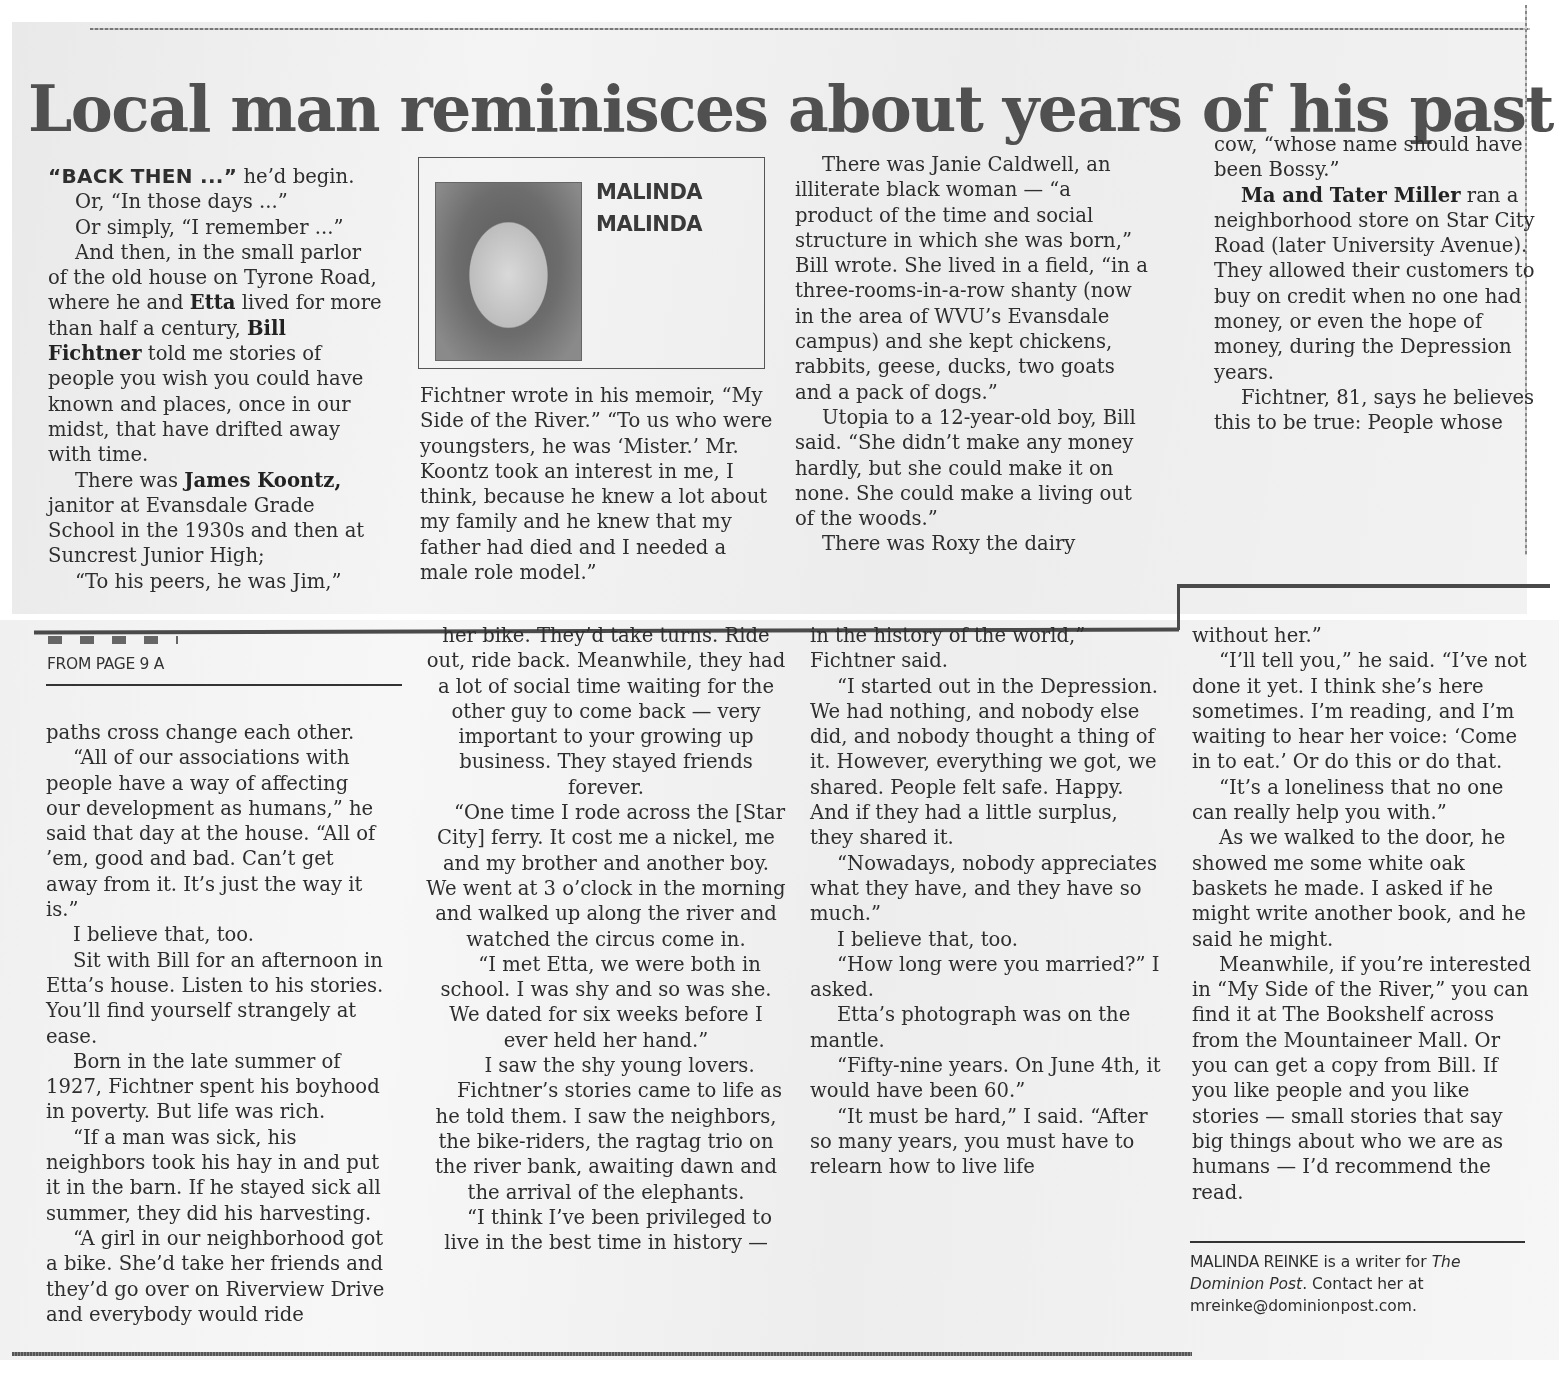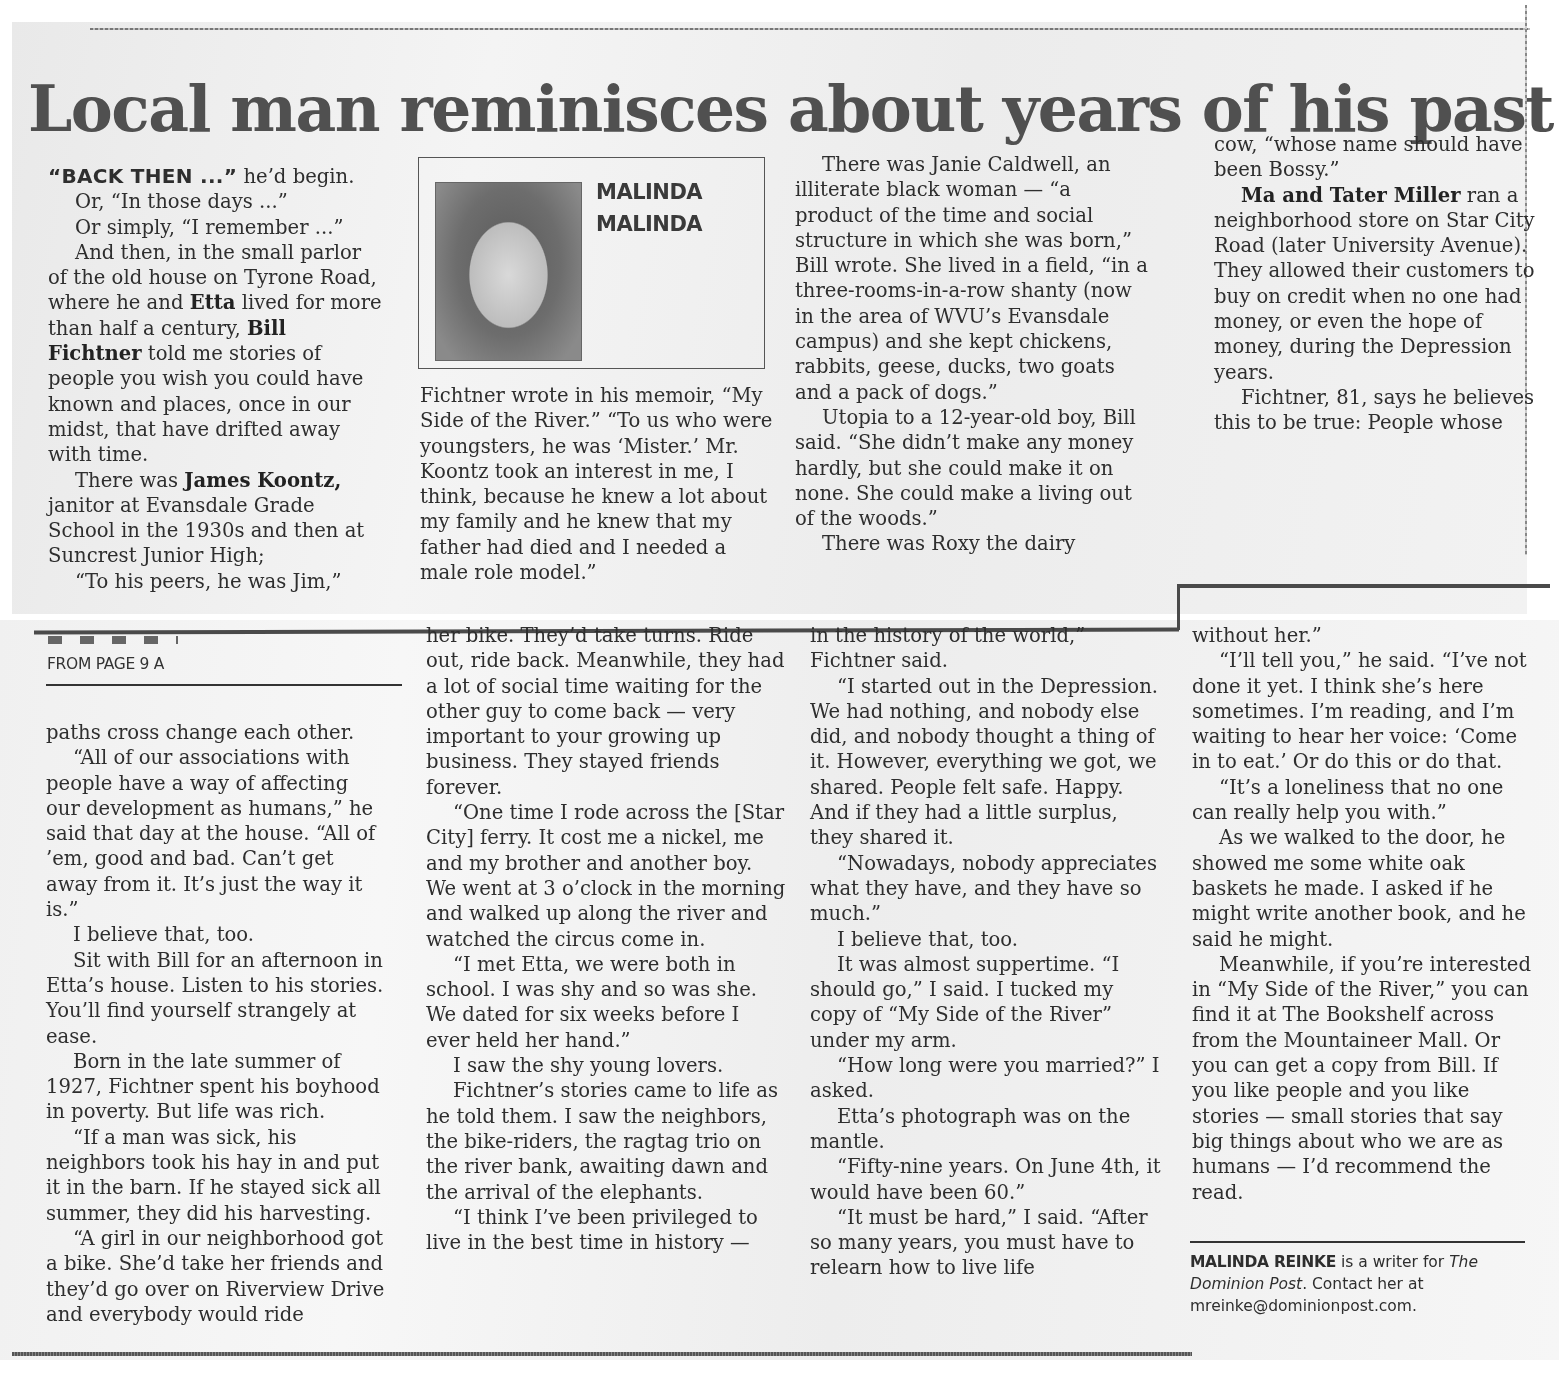--- a/index.html
+++ b/index.html
@@ -37,21 +37,21 @@
   }
   .col p { margin: 0; text-indent: 27px; }
   .col p.noind { text-indent: 0; }
   .col b { font-weight: bold; color: #222; }
   .lead-caps { font-family: "DejaVu Sans", "Liberation Sans", sans-serif; font-weight: bold; font-size: 20px; letter-spacing: 0.3px; }
   .c1 { left: 48px; top: 164px; width: 335px; }
   .c2 { left: 420px; top: 383px; width: 355px; }
   .c3 { left: 795px; top: 152px; width: 355px; }
   .c4 { left: 1170px; top: 132px; width: 340px; margin-left: 44px; }
   .b1 { left: 46px; top: 720px; width: 340px; }
-  .b2 { left: 426px; top: 623px; width: 360px; }
+  .b2 { left: 426px; top: 623px; width: 360px; text-align: center; }
   .b3 { left: 810px; top: 623px; width: 355px; }
   .b4 { left: 1192px; top: 623px; width: 340px; }
   .mug-box {
     position: absolute; left: 418px; top: 157px; width: 345px; height: 210px;
     border: 1.5px solid #555;
   }
   .mug-photo {
     position: absolute; left: 16px; top: 24px; width: 145px; height: 177px;
     border: 1px solid #666;
     background:
@@ -91,21 +91,21 @@
     background: repeating-linear-gradient(90deg, #555 0 2px, #888 2px 3px);
   }
   .byline-rule {
     position: absolute; left: 1190px; top: 1241px; width: 335px; height: 2px; background: #333;
   }
   .tagline {
     position: absolute; left: 1190px; top: 1251px; width: 345px;
     font-family: "DejaVu Sans", "Liberation Sans", sans-serif;
     font-size: 15.5px; line-height: 22px; color: #2e2e2e;
   }
-  .tagline b { font-weight: bold; letter-spacing: -0.3px; }
+  .tagline b { font-weight: normal; letter-spacing: -0.3px; }
   .tagline i { font-style: italic; }
 </style>
 </head>
 <body>
 
 <div class="clip-top"></div>
 <div class="clip-top-rule"></div>
 <div class="clip-right-rule"></div>
 <div class="clip-bottom"></div>
 
@@ -168,21 +168,20 @@
   <p>I saw the shy young lovers.</p>
   <p>Fichtner’s stories came to life as he told them. I saw the neighbors, the bike-riders, the ragtag trio on the river bank, awaiting dawn and the arrival of the elephants.</p>
   <p>“I think I’ve been privileged to live in the best time in history —</p>
 </div>
 
 <div class="col b3">
   <p class="noind">in the history of the world,” Fichtner said.</p>
   <p>“I started out in the Depression. We had nothing, and nobody else did, and nobody thought a thing of it. However, everything we got, we shared. People felt safe. Happy. And if they had a little surplus, they shared it.</p>
   <p>“Nowadays, nobody appreciates what they have, and they have so much.”</p>
   <p>I believe that, too.</p>
-  <p>It was almost suppertime. “I should go,” I said. I tucked my copy of “My Side of the River” under my arm.</p>
   <p>“How long were you married?” I asked.</p>
   <p>Etta’s photograph was on the mantle.</p>
   <p>“Fifty-nine years. On June 4th, it would have been 60.”</p>
   <p>“It must be hard,” I said. “After so many years, you must have to relearn how to live life</p>
 </div>
 
 <div class="col b4">
   <p class="noind">without her.”</p>
   <p>“I’ll tell you,” he said. “I’ve not done it yet. I think she’s here sometimes. I’m reading, and I’m waiting to hear her voice: ‘Come in to eat.’ Or do this or do that.</p>
   <p>“It’s a loneliness that no one can really help you with.”</p>

